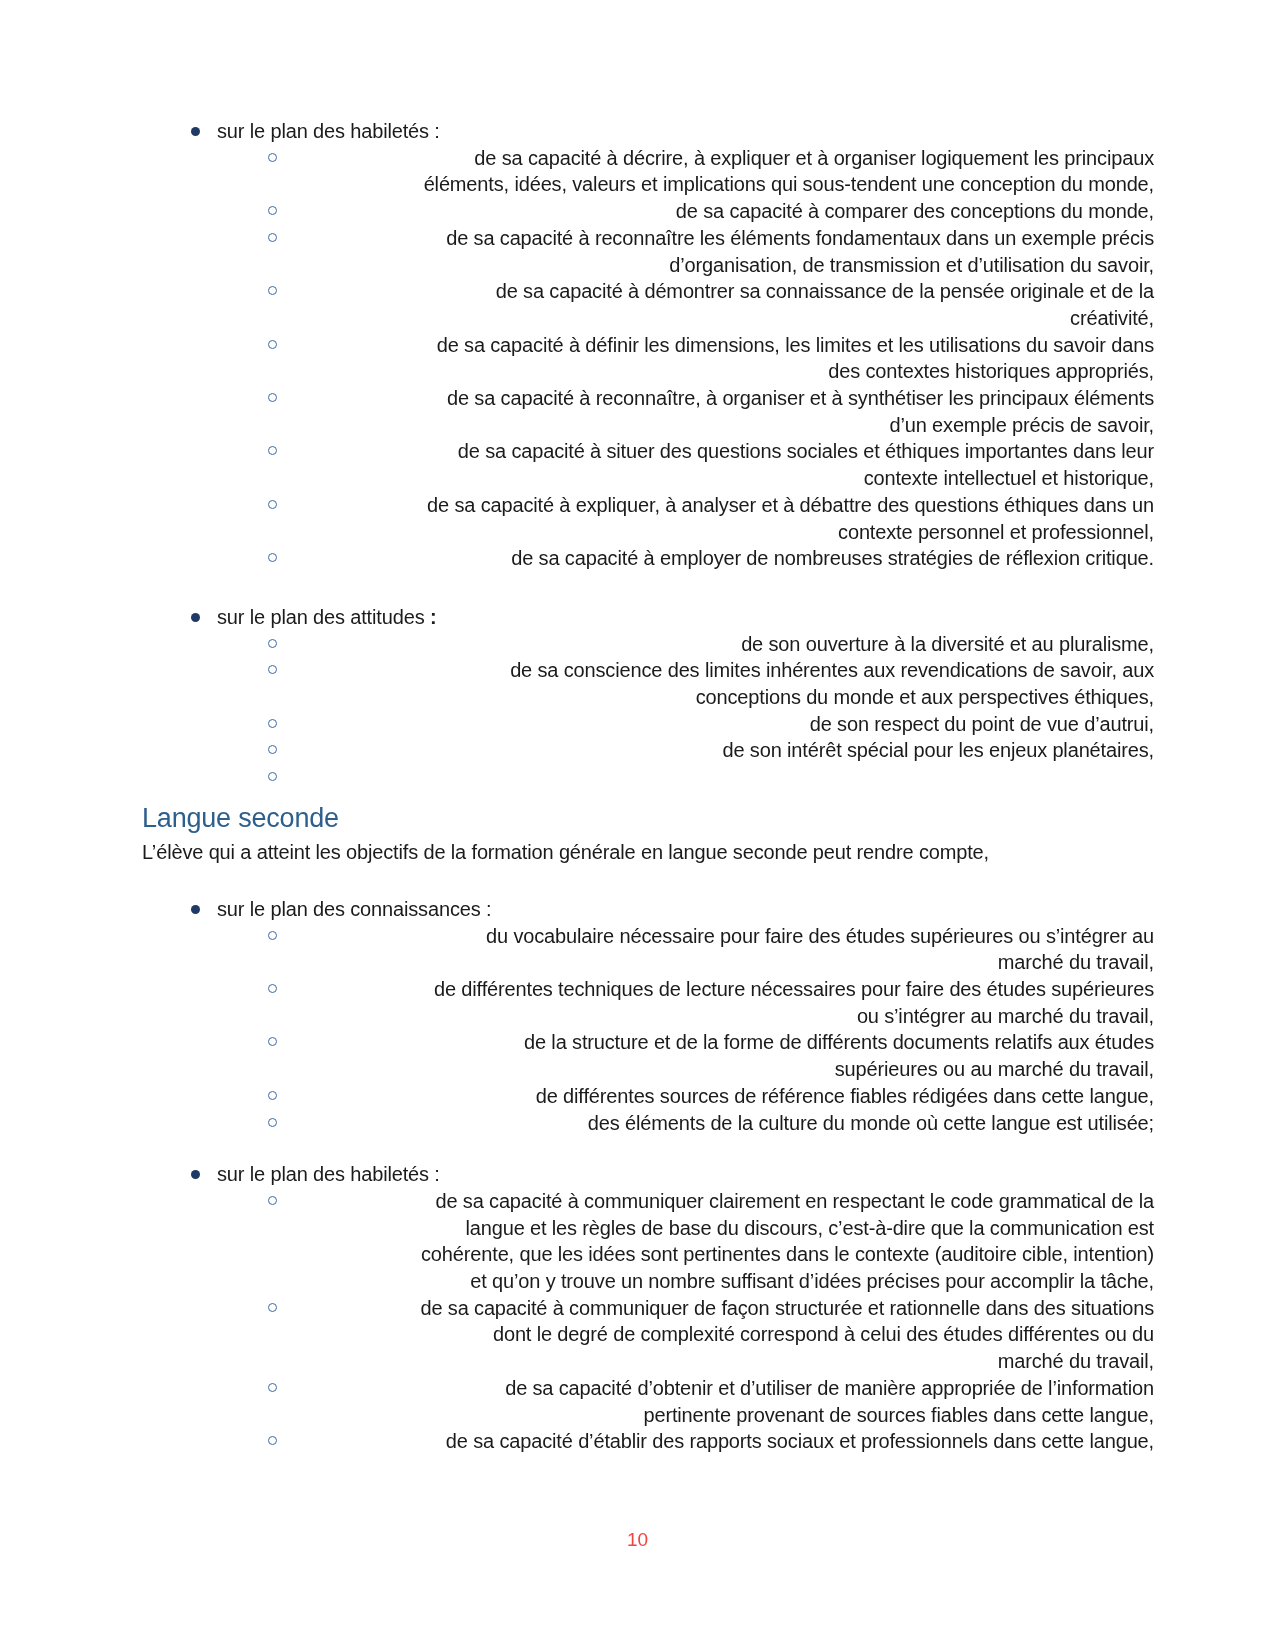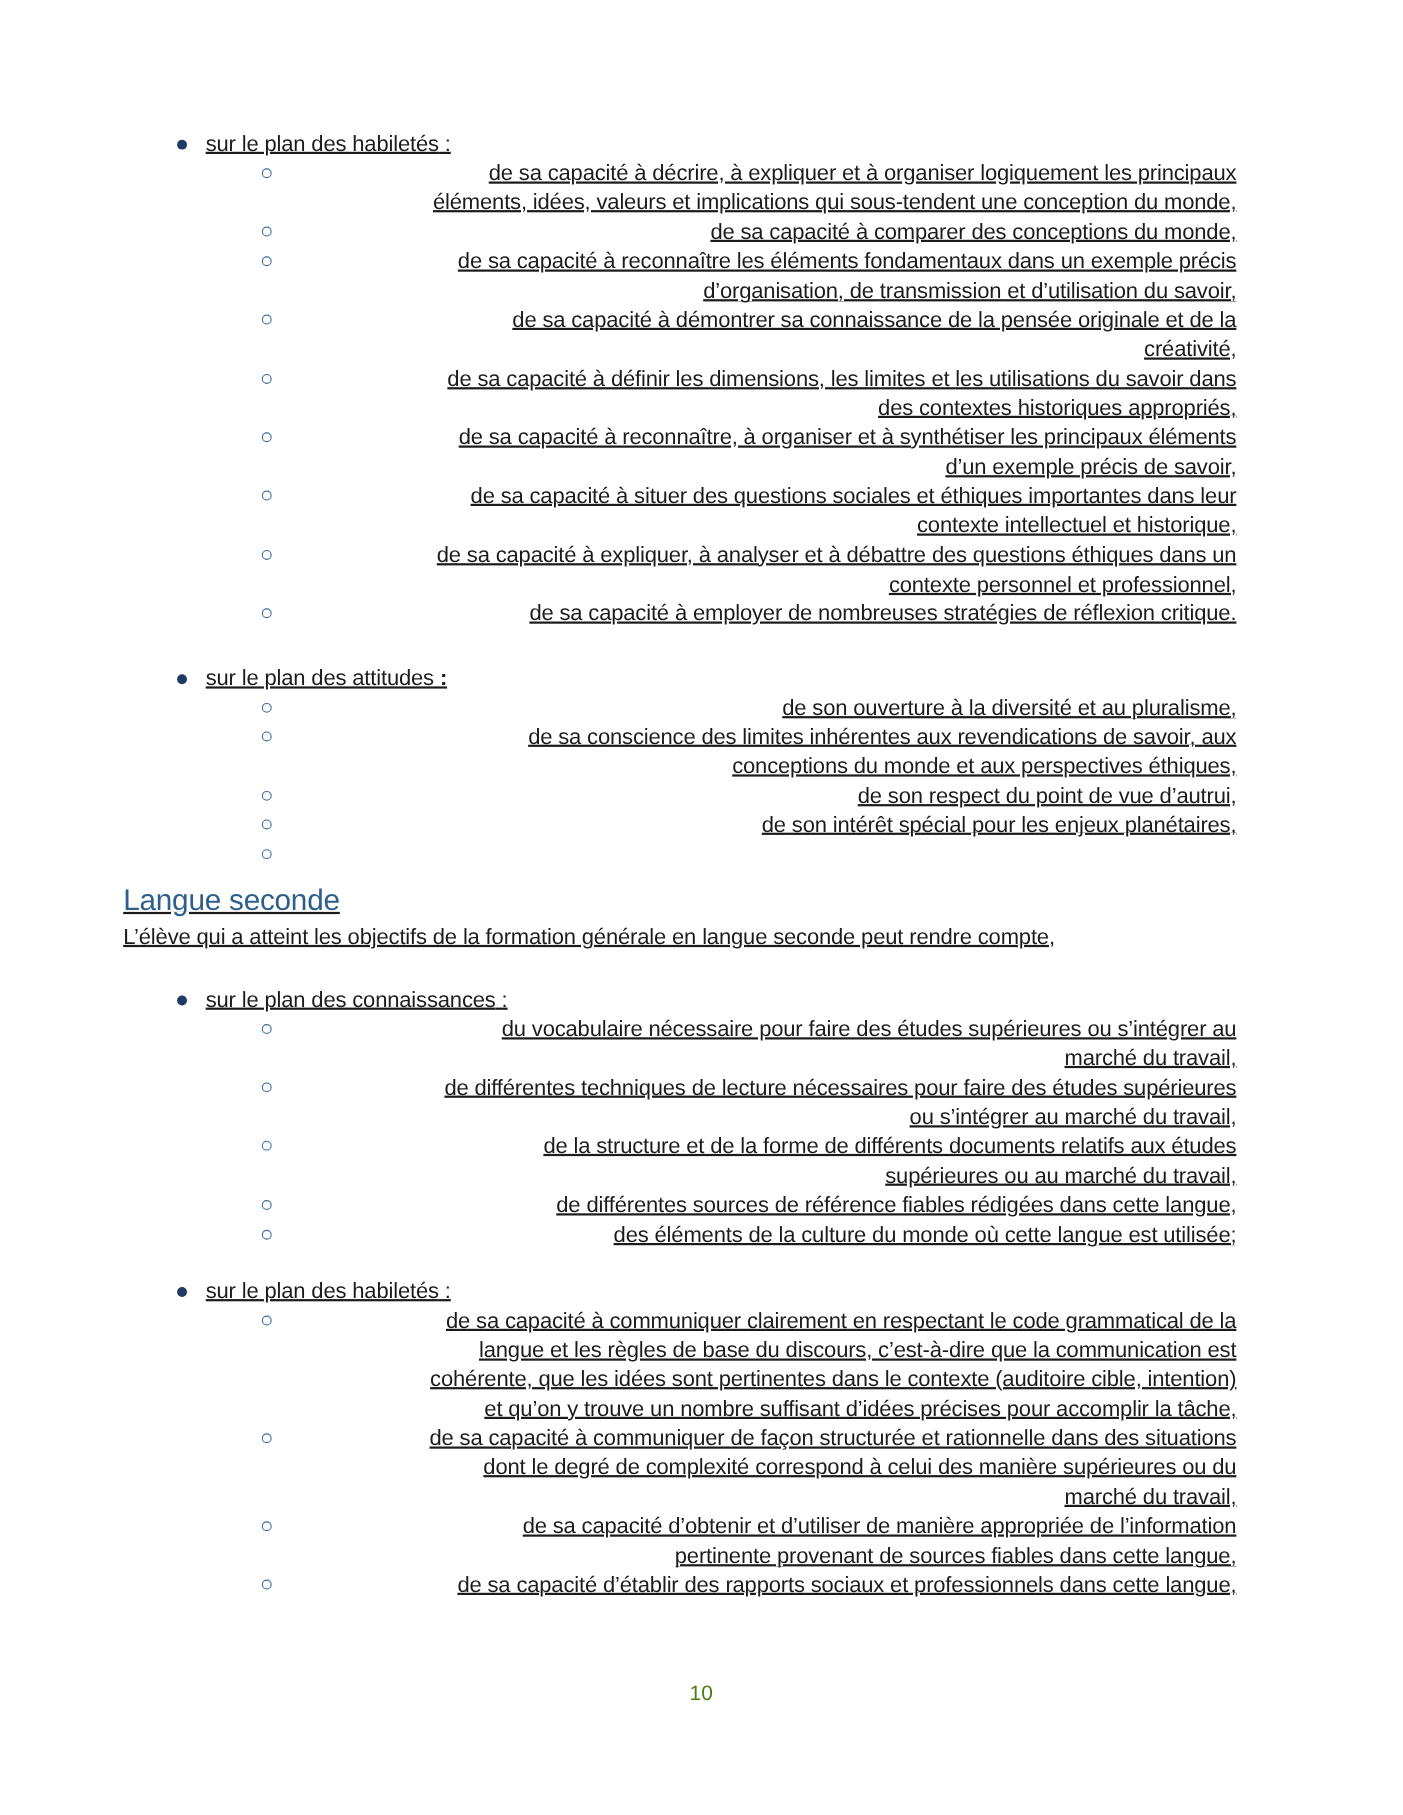--- a/index.html
+++ b/index.html
@@ -15,27 +15,26 @@
     font-family: "Liberation Sans", "DejaVu Sans", sans-serif;
     color: var(--body-color, #1b1b1b);
   }
   .page {
     position: absolute;
     inset: 0;
     background: #ffffff;
   }
   .content {
     position: absolute;
-    left: 112px;
+    left: 142px;
     top: 118px;
     width: 1012px;
     font-size: 20px;
     line-height: 26.7px;
     letter-spacing: -0.15px;
-    text-decoration: underline;
   }
   .top-bullet {
     position: relative;
     padding-left: 75px;
   }
   .top-bullet .dot {
     position: absolute;
     left: 49px;
     top: 9px;
     width: 9px;
@@ -78,21 +77,21 @@
     margin: 0 0 30px 0;
   }
   .page-number {
     position: absolute;
     top: 1528px;
     left: 0;
     width: 1275px;
     text-align: center;
     font-size: 19px;
     line-height: 24px;
-    color: #4d7c0f;
+    color: #ef4444;
     letter-spacing: 0;
   }
 </style>
 </head>
 <body>
 
 <div class="page">
   <div class="content" id="content">
       <div class="bullet-group sec-habiletes-conception-monde">
         <div class="top-bullet"><span class="dot"></span><span class="label">sur le plan des habiletés</span><span class="colon"> :</span></div>
@@ -196,21 +195,21 @@
         <div class="sub-item">
           <span class="circle"></span>
           <span class="sub-text">de sa capacité à communiquer clairement en respectant le code grammatical de la
 langue et les règles de base du discours, c’est-à-dire que la communication est
 cohérente, que les idées sont pertinentes dans le contexte (auditoire cible, intention)
 et qu’on y trouve un nombre suffisant d’idées précises pour accomplir la tâche,</span>
         </div>
         <div class="sub-item">
           <span class="circle"></span>
           <span class="sub-text">de sa capacité à communiquer de façon structurée et rationnelle dans des situations
-dont le degré de complexité correspond à celui des manière supérieures ou du
+dont le degré de complexité correspond à celui des études différentes ou du
 marché du travail,</span>
         </div>
         <div class="sub-item">
           <span class="circle"></span>
           <span class="sub-text">de sa capacité d’obtenir et d’utiliser de manière appropriée de l’information
 pertinente provenant de sources fiables dans cette langue,</span>
         </div>
         <div class="sub-item">
           <span class="circle"></span>
           <span class="sub-text">de sa capacité d’établir des rapports sociaux et professionnels dans cette langue,</span>

